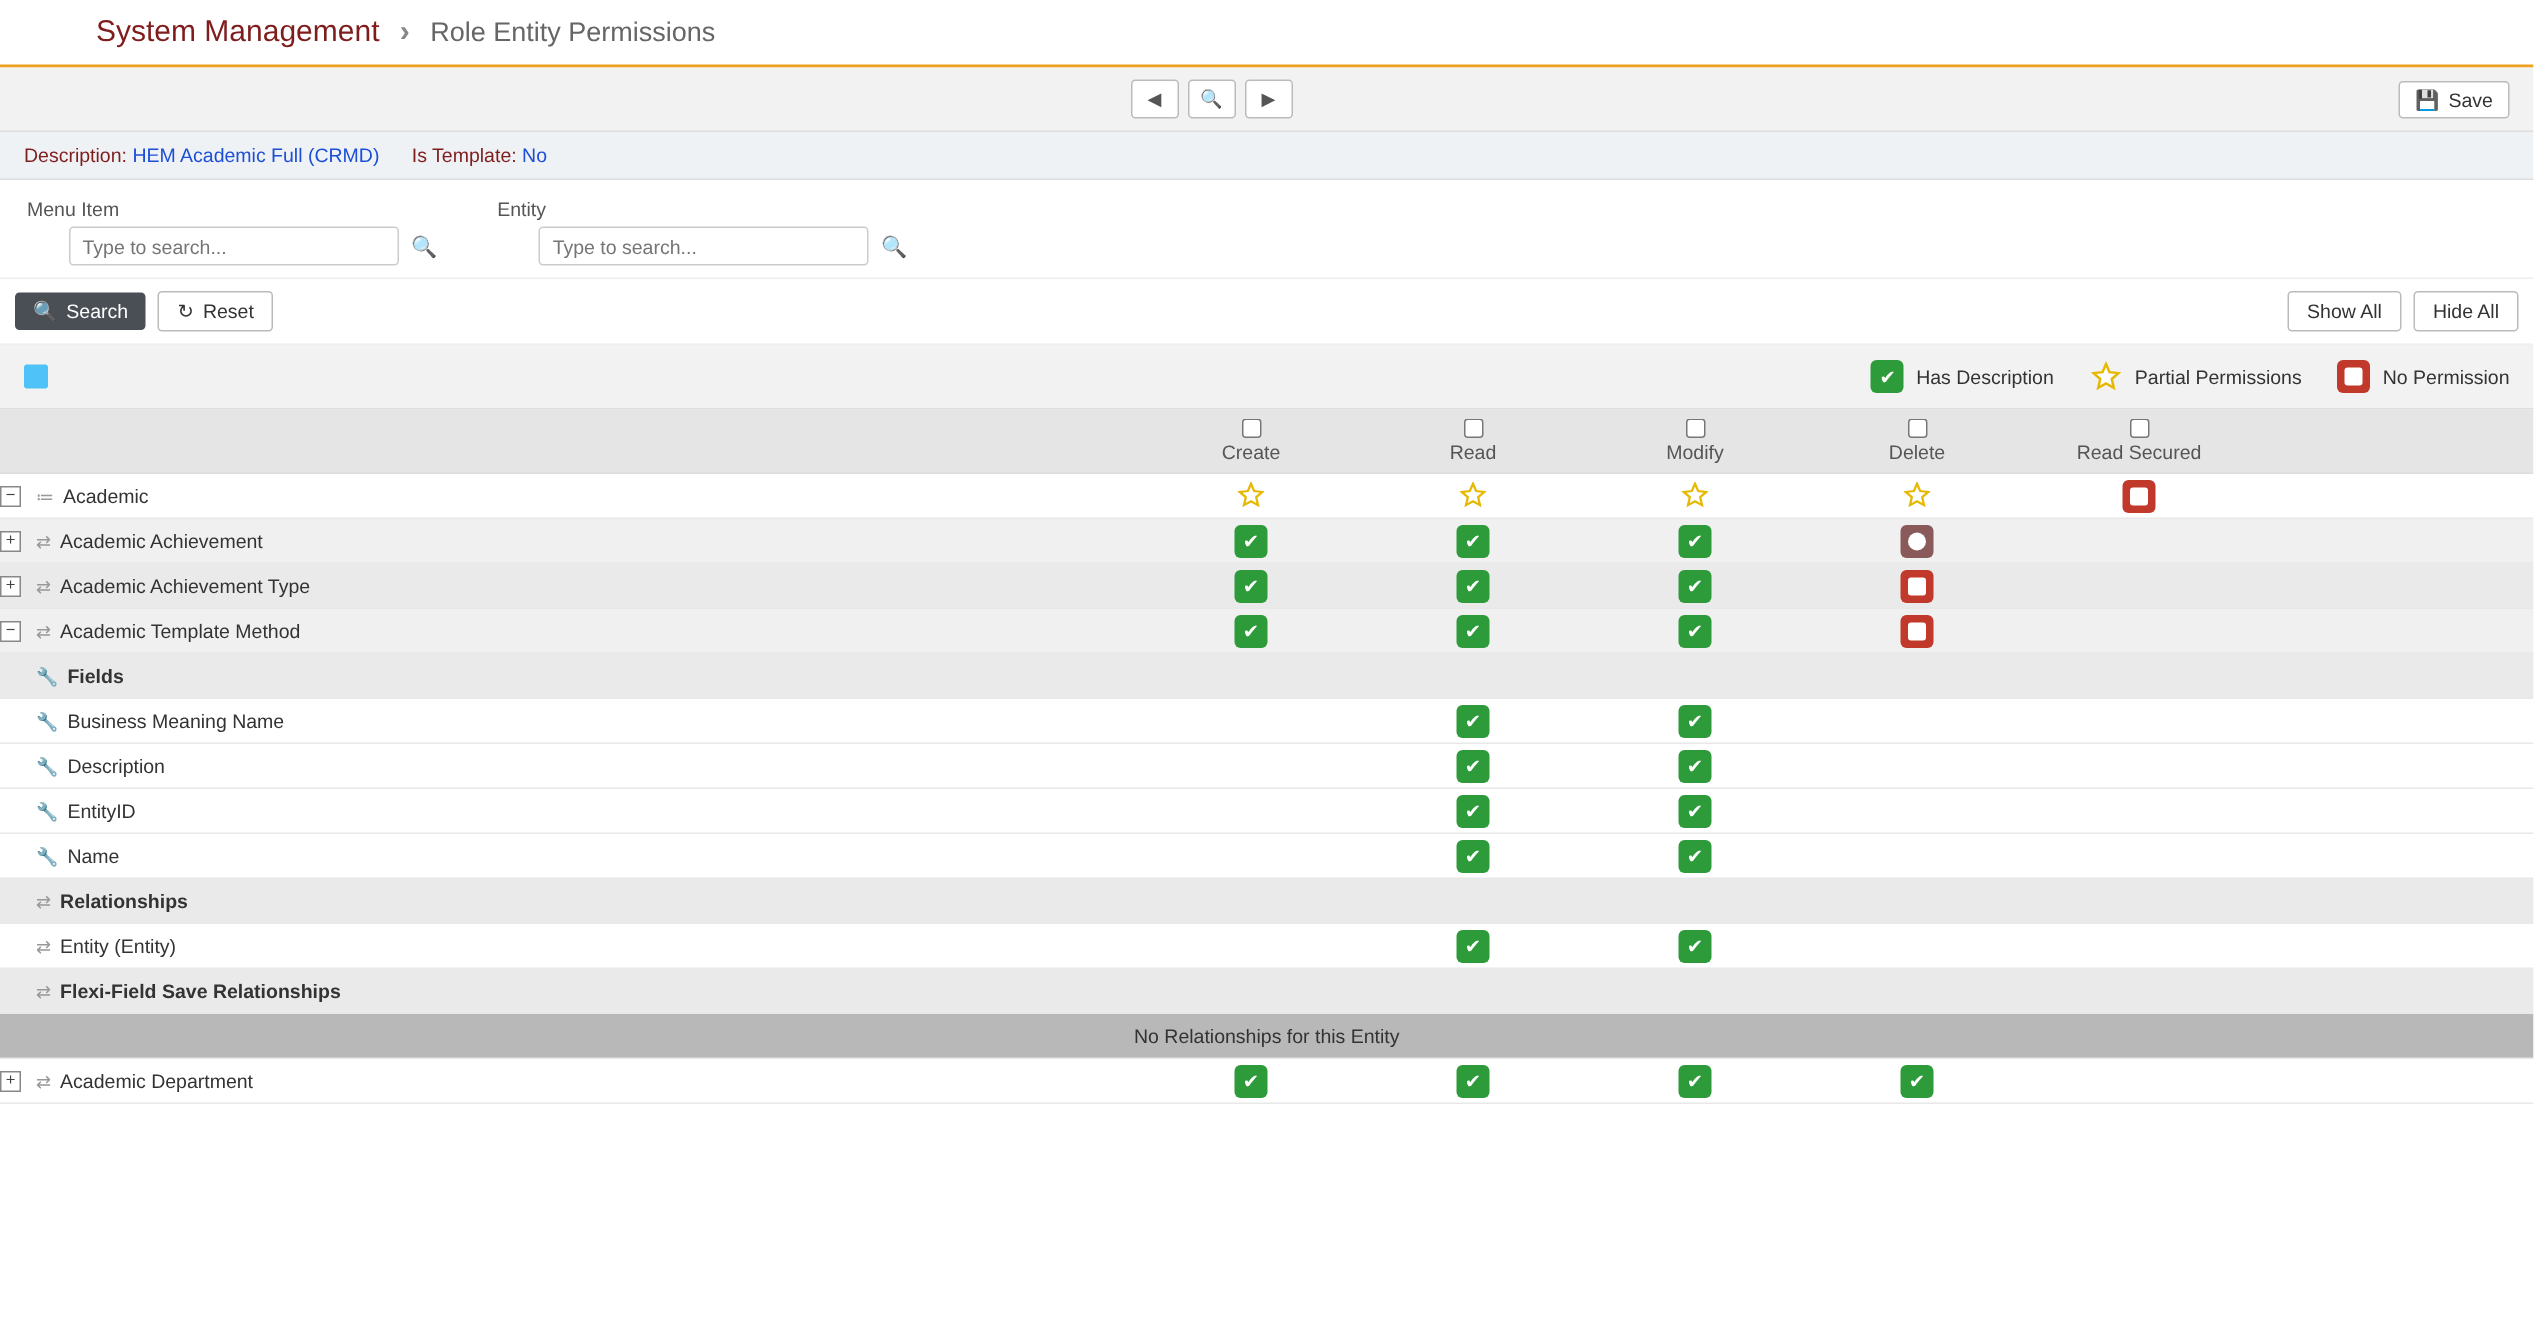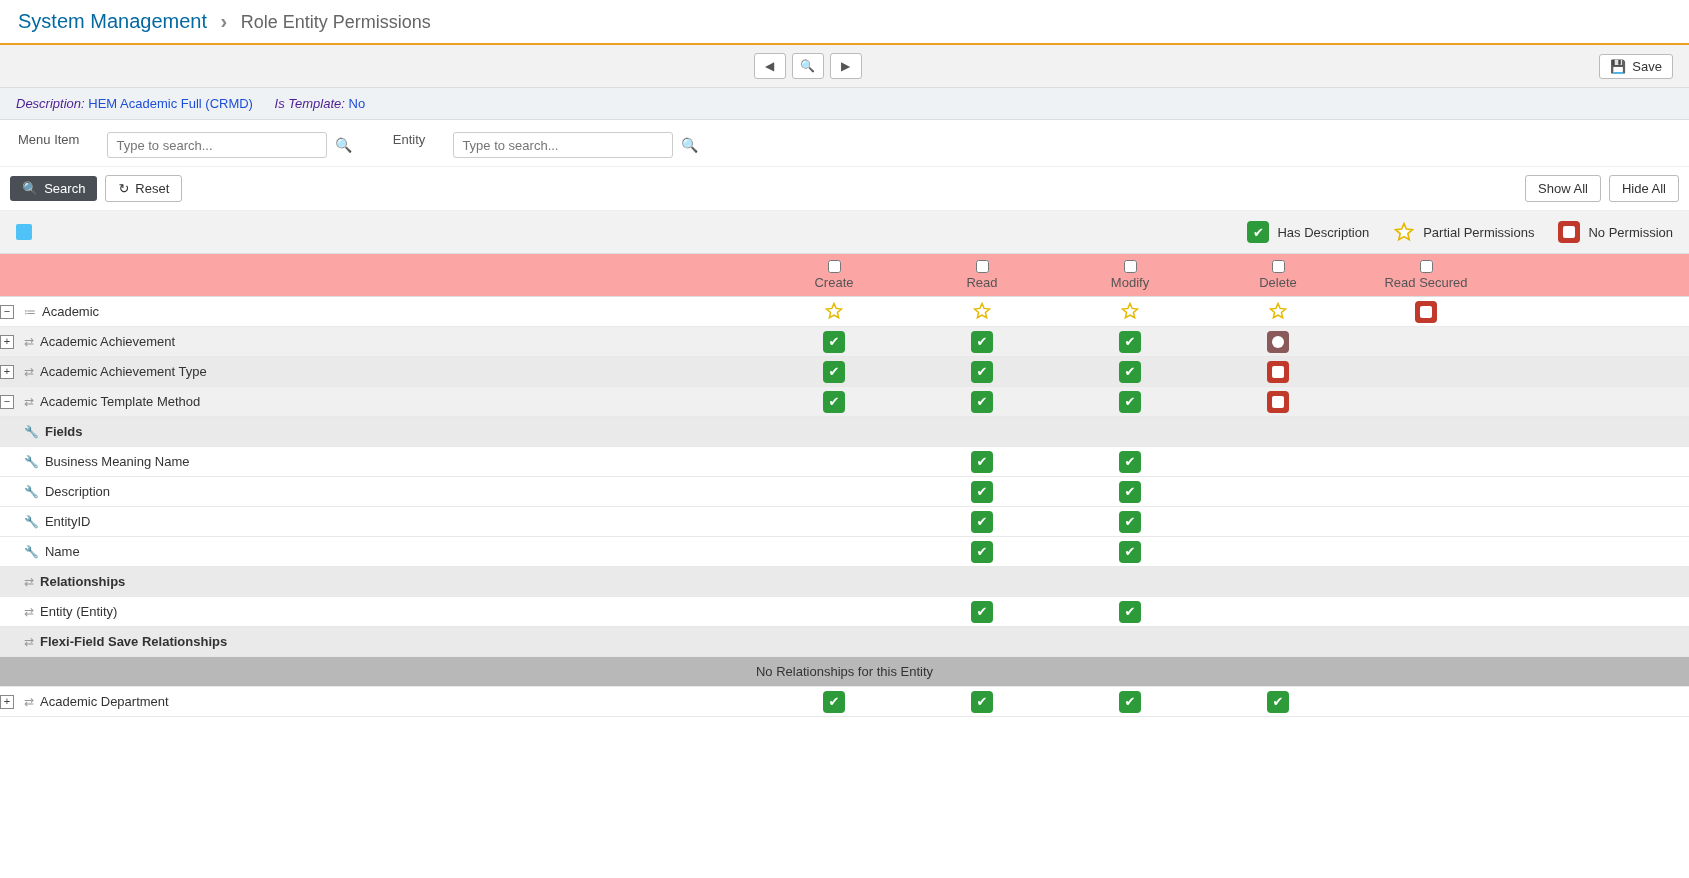--- a/index.html
+++ b/index.html
@@ -1,34 +1,34 @@
 <!DOCTYPE html>
 <html><head>
 <meta charset="utf-8">
 <style>
 * { box-sizing: border-box; margin: 0; padding: 0; }
 body { font-family: "Segoe UI", Arial, sans-serif; font-size: 13px; color: #333; background: #fff; }
 
 .breadcrumb { padding: 10px 18px; font-size: 20px; color: #555; border-bottom: 2px solid #f0a020; }
-.breadcrumb .main { color: #0369a1; }
+.breadcrumb .main { color: #7f1d1d; margin-left: 46px; }
 .breadcrumb .sep { margin: 0 8px; color: #888; font-weight: bold; }
 .breadcrumb .sub { color: #666; font-size: 18px; }
 
 .titlebar { background: #f2f2f2; border-bottom: 1px solid #ddd; padding: 8px 16px; display: flex; align-items: center; }
 .titlebar .title { font-size: 15px; color: #444; flex: 0 0 auto; }
 .titlebar .nav-group { margin: 0 auto; display: flex; gap: 6px; }
 .nav-btn { width: 32px; height: 26px; border: 1px solid #bbb; background: #fff; border-radius: 3px; display: inline-flex; align-items: center; justify-content: center; cursor: pointer; color: #555; font-size: 12px; }
 .save-btn { border: 1px solid #bbb; background: #fff; border-radius: 3px; padding: 4px 10px; cursor: pointer; color: #333; display: inline-flex; align-items: center; gap: 6px; font-size: 13px; }
 
 .descbar { background: #eef2f5; padding: 8px 16px; color: #555; font-size: 13px; border-bottom: 1px solid #ddd; }
-.descbar .lbl { color: #4c1d95; font-style: italic; }
+.descbar .lbl { color: #7f1d1d; }
 .descbar .val { color: #1d4ed8; margin-right: 18px; }
 
 .filterbar { padding: 12px 18px 8px; display: flex; gap: 40px; border-bottom: 1px solid #eee; }
-.fgroup { display: flex; flex-direction: row; }
+.fgroup { display: flex; flex-direction: column; }
 .fgroup label { color: #555; margin-bottom: 4px; font-size: 13px; }
 .frow { display: flex; align-items: center; gap: 8px; padding-left: 28px; }
 .frow input { width: 220px; height: 26px; border: 1px solid #ccc; border-radius: 3px; padding: 0 8px; font-size: 13px; color: #555; }
 .mag { color: #555; font-size: 14px; cursor: pointer; }
 
 .actionbar { padding: 8px 10px; display: flex; align-items: center; border-bottom: 1px solid #eee; }
 .btn-dark { background: #4a4f55; color: #fff; border: none; border-radius: 3px; padding: 5px 12px; cursor: pointer; display: inline-flex; align-items: center; gap: 6px; font-size: 13px; }
 .btn-light { background: #fff; color: #333; border: 1px solid #bbb; border-radius: 3px; padding: 5px 12px; cursor: pointer; display: inline-flex; align-items: center; gap: 6px; font-size: 13px; margin-left: 8px; }
 .spacer { flex: 1; }
 
@@ -36,21 +36,21 @@
 .chip { width: 16px; height: 16px; background: #4fc3f7; border-radius: 2px; margin-right: 8px; }
 .legendbar .right { margin-left: auto; display: flex; gap: 24px; align-items: center; }
 .legend-item { display: inline-flex; align-items: center; gap: 8px; color: #333; }
 
 .perm-ic { display: inline-flex; width: 22px; height: 22px; align-items: center; justify-content: center; border-radius: 4px; }
 .ic-has { background: #2e9b3a; color: #fff; font-size: 13px; }
 .ic-partial-wrap { width: 22px; height: 22px; display:inline-flex; align-items:center; justify-content:center;}
 .ic-no { background: #c0392b; color: #fff; border-radius: 4px; }
 .ic-no-inner { width:12px; height:12px; background:#fff; border-radius:2px; display:block; }
 
-.colhead { display: grid; grid-template-columns: 760px repeat(5, 148px); background: #fca5a5; border-bottom: 1px solid #ddd; padding: 6px 0; }
+.colhead { display: grid; grid-template-columns: 760px repeat(5, 148px); background: #e5e5e5; border-bottom: 1px solid #ddd; padding: 6px 0; }
 .colhead .c { text-align: center; color: #555; font-size: 13px; }
 .colhead .c .cb { display:block; margin: 0 auto 2px; width: 13px; height: 13px; }
 
 .row { display: grid; grid-template-columns: 760px repeat(5, 148px); align-items: center; border-bottom: 1px solid #e8e8e8; min-height: 30px; }
 .row .label { display: flex; align-items: center; padding: 4px 0; }
 .cell { text-align: center; }
 
 .bg-white { background: #fff; }
 .bg-g1 { background: #f0f0f0; }
 .bg-g2 { background: #eaeaea; }

